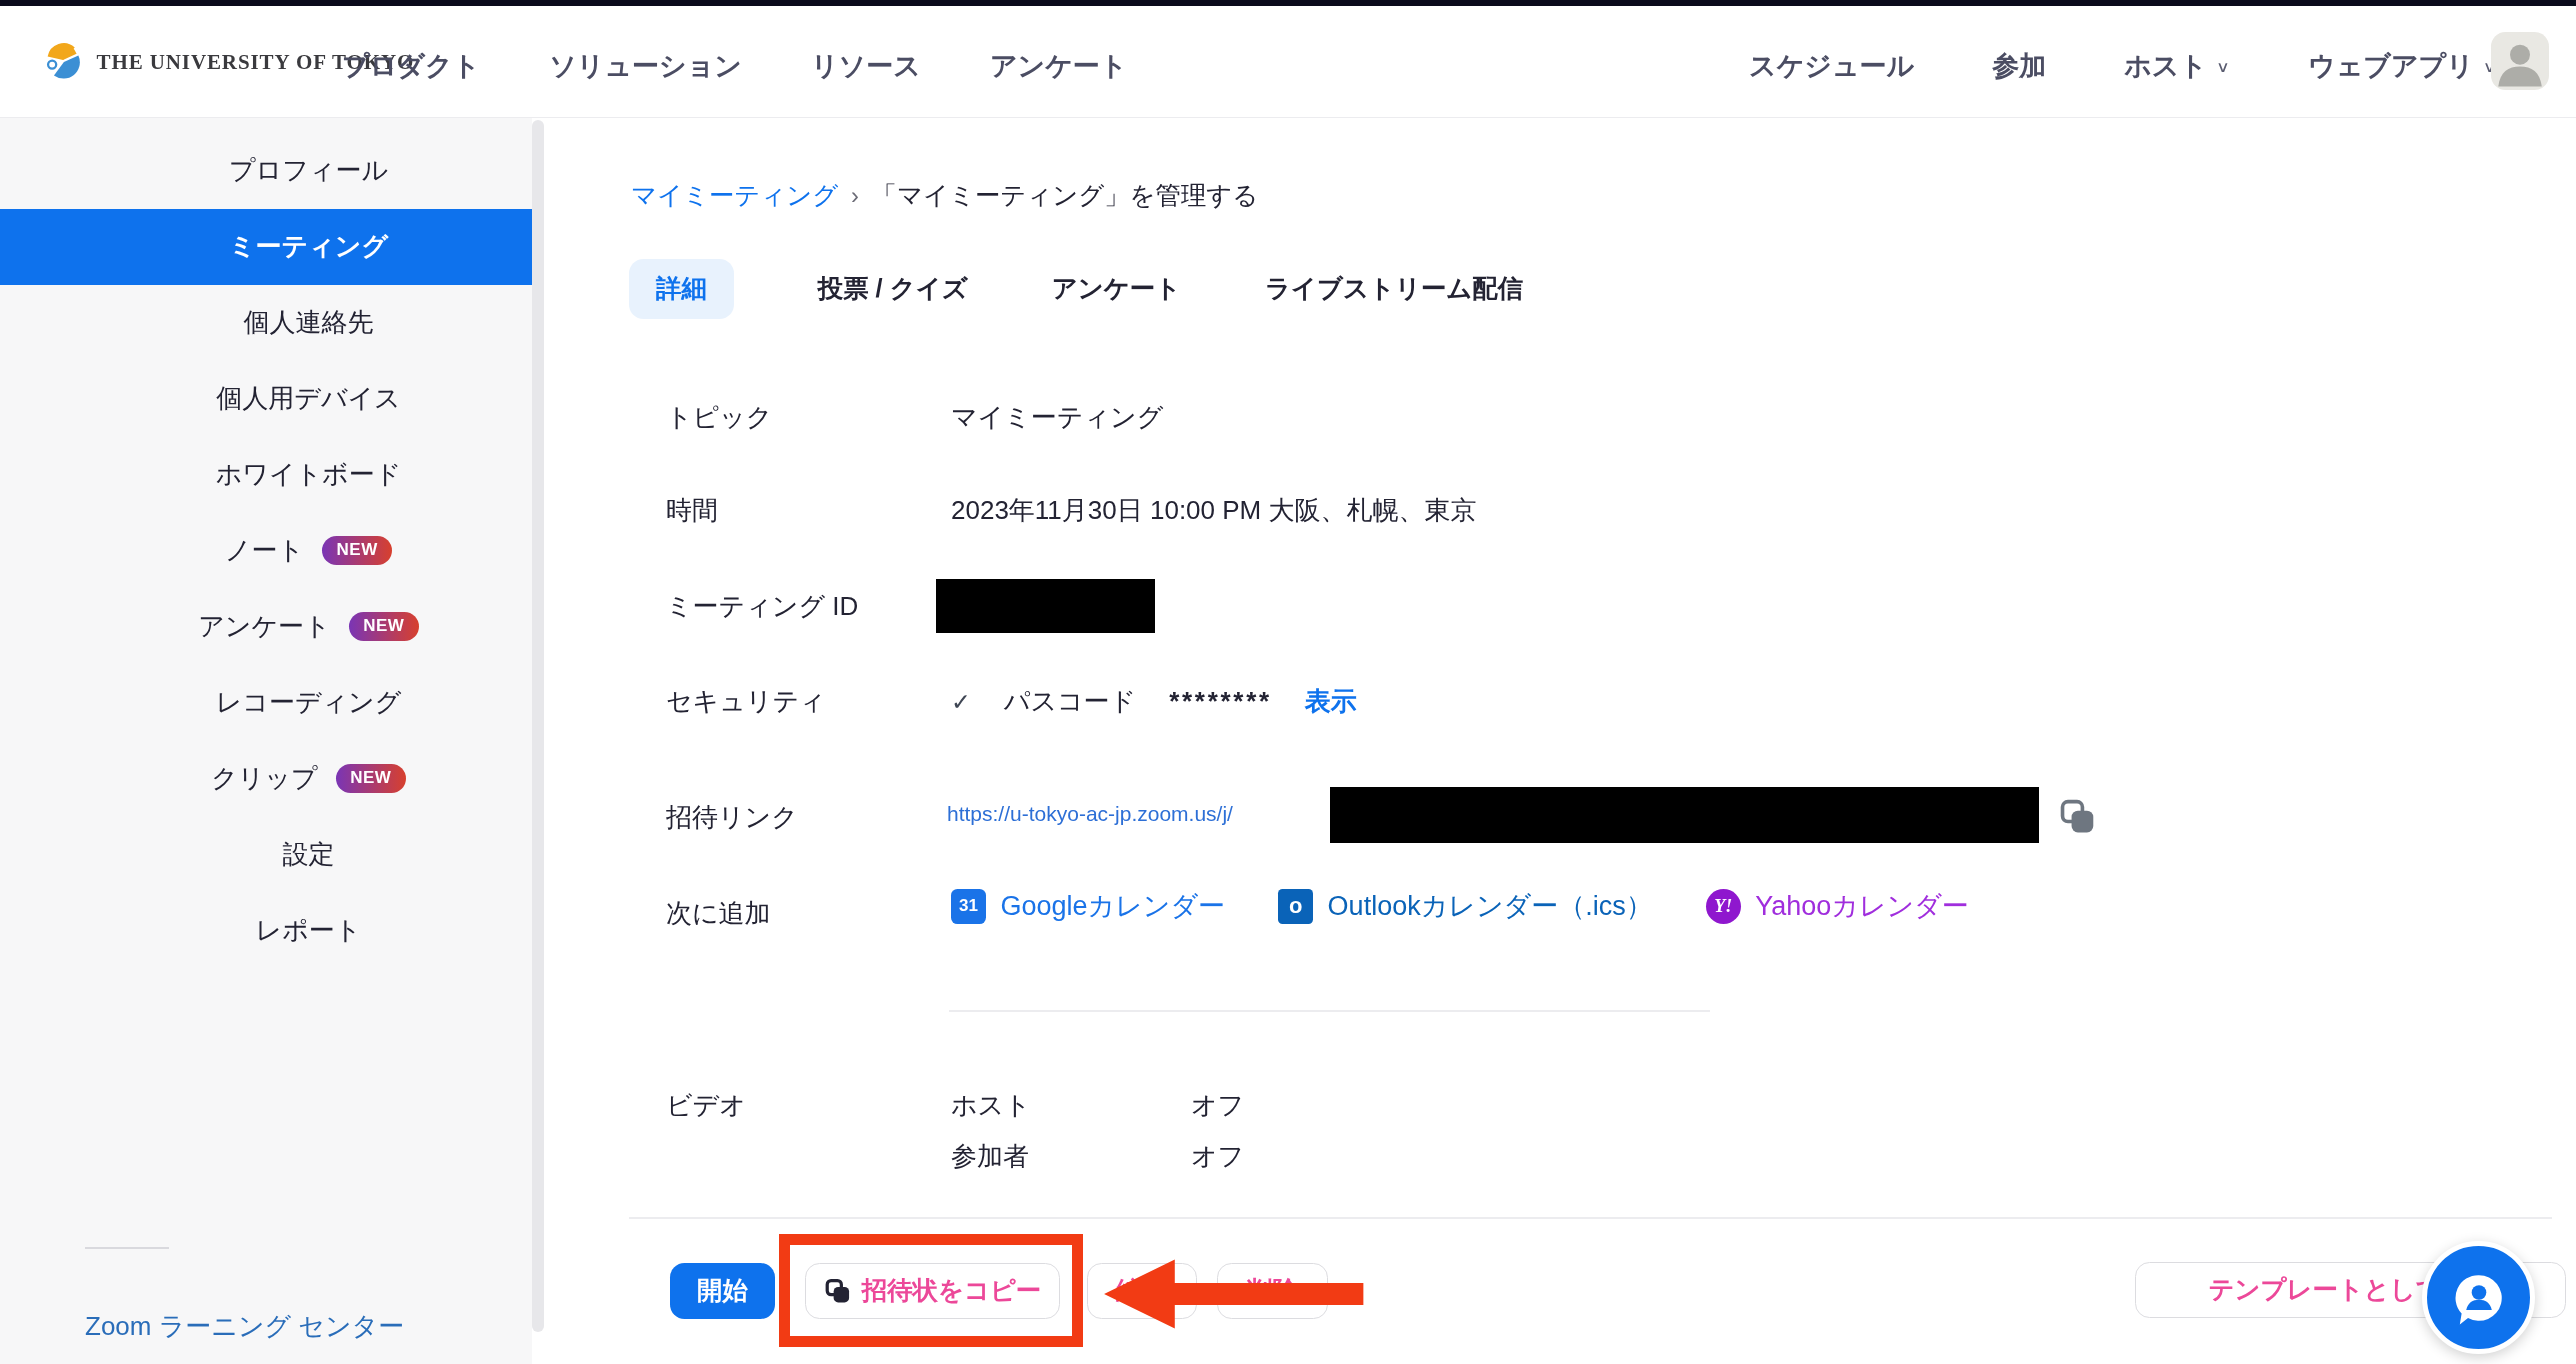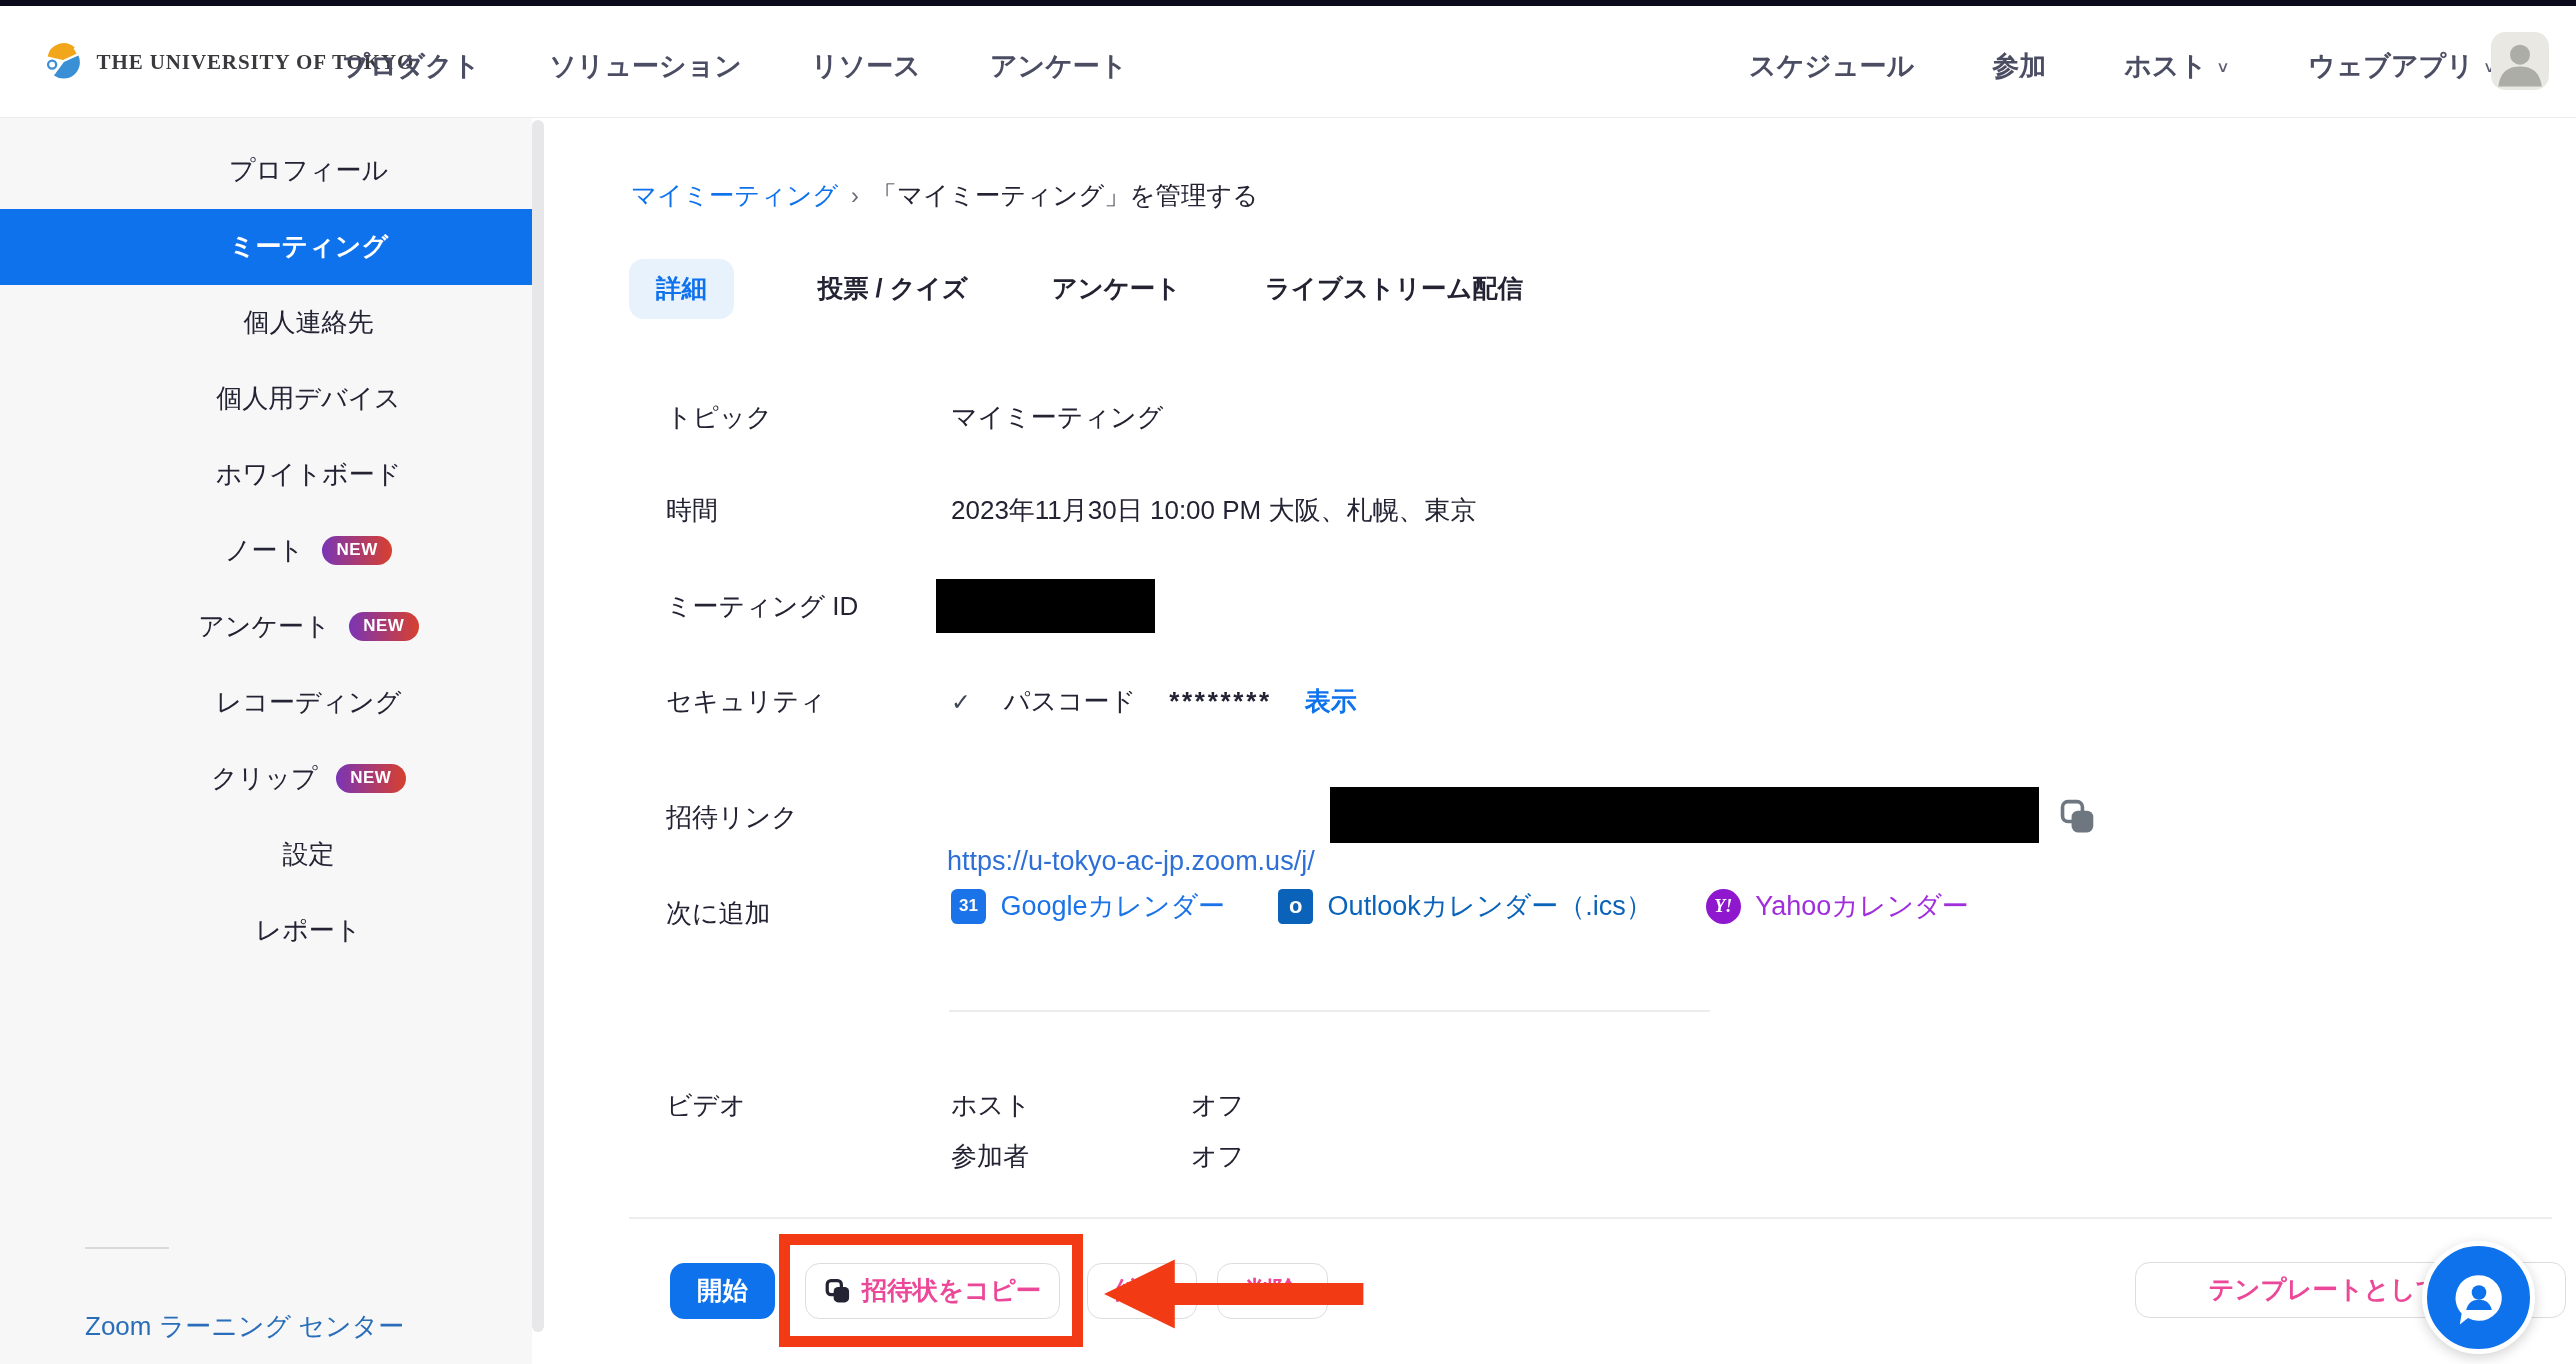--- a/index.html
+++ b/index.html
@@ -38,21 +38,21 @@
   .crumb .cur{color:#232333;}
 
   .tabs{left:629px;top:259px;display:flex;gap:84px;align-items:center;height:60px;}
   .tab{font-size:25.4px;font-weight:700;color:#232333;cursor:pointer;white-space:nowrap;}
   .tab.active{background:#E8F2FD;color:#0E72ED;border-radius:14.5px;padding:0 27px;height:60px;display:flex;align-items:center;}
 
   .dlabel{font-size:26px;color:#232333;white-space:nowrap;}
   .dvalue{font-size:26px;color:#232333;white-space:nowrap;}
   .redacted{background:#000;}
   .bluelink{color:#0E72ED;cursor:pointer;}
-  .urllink{font-size:27px;color:#2D6FD6;cursor:pointer;white-space:nowrap;margin-top:44px;}
+  .urllink{font-size:21px;color:#2D6FD6;cursor:pointer;white-space:nowrap;}
   .hr{background:#ECECEF;height:1.8px;}
 
   .calrow{display:flex;gap:53px;align-items:center;}
   .callink{display:flex;gap:14.5px;align-items:center;cursor:pointer;white-space:nowrap;}
   .calicon{width:35px;height:35px;border-radius:6.4px;display:flex;align-items:center;justify-content:center;color:#fff;font-weight:700;font-size:17px;}
   .cal-google .calicon{background:#1A73E8;}
   .cal-google .callabel{color:#1A73E8;}
   .cal-outlook .calicon{background:#0A63B8;font-size:22px;border-radius:4.5px;}
   .cal-outlook .callabel{color:#0A63B8;}
   .cal-yahoo .calicon{background:#8F17CE;border-radius:50%;font-family:"Liberation Serif","DejaVu Serif",serif;font-style:italic;font-size:18px;}

